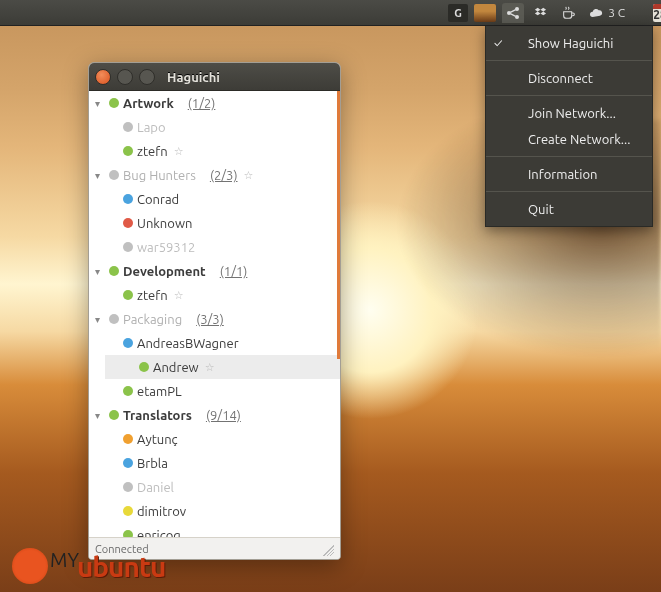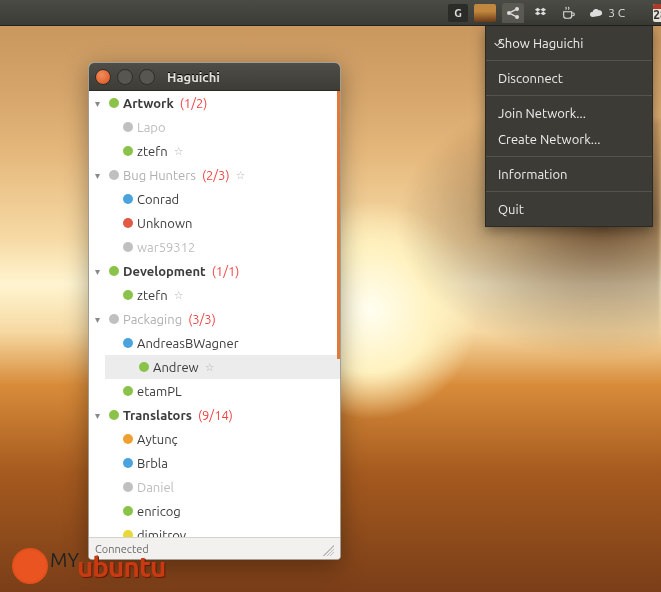--- a/index.html
+++ b/index.html
@@ -51,21 +51,21 @@
 
   
   .indicator-menu {
     position: absolute; top: 26px; right: 8px; width: 168px;
     background: #3c3b36; color: #eee; font-size: 13px;
     border: 1px solid #2a2a26; border-top: none;
     padding: 4px 0;
     box-shadow: 0 4px 12px rgba(0,0,0,0.4);
   }
   .indicator-menu .mi {
-    padding: 5px 14px 5px 12px; position: relative; line-height: 16px;
+    padding: 5px 14px 5px 42px; position: relative; line-height: 16px;
     cursor: pointer;
   }
   .indicator-menu .mi.checked::before {
     content: "✓"; position: absolute; left: 8px; top: 5px; font-size: 12px;
   }
   .indicator-menu .sep { height: 1px; background: #55544d; margin: 4px 0; }
 
   
   .window {
     position: absolute; top: 62px; left: 88px; width: 253px; height: 498px;
@@ -101,21 +101,21 @@
     width: 10px; height: 10px; border-radius: 50%; flex-shrink: 0;
   }
   .status.green { background: #8bc34a; }
   .status.grey  { background: #c0c0c0; }
   .status.blue  { background: #4aa3df; }
   .status.red   { background: #e05a47; }
   .status.orange{ background: #f0a030; }
   .status.yellow{ background: #e8d93a; }
   .group-row .name { font-weight: bold; }
   .group-row.disabled .name { color: #b0b0b0; font-weight: normal; }
-  .group-row .count { color: #ef4444; font-weight: normal; margin-left: 2px; }
+  .group-row .count { color: #737373; font-weight: normal; margin-left: 10px; text-decoration: underline; }
   .group-row .star, .member-row .star { color: #bbb; font-size: 11px; margin-left: 2px; }
 
   .member-row { padding-left: 34px; }
   .member-row.offline .mname { color: #bdbdbd; }
   .member-row.selected { background: #ececec; margin-left: 16px; }
 
   .statusbar {
     height: 22px; background: #f2f1ef; border-top: 1px solid #d6d2c9;
     display: flex; align-items: center; justify-content: space-between;
     padding: 0 6px; font-size: 11px; color: #6a6a6a;
@@ -294,26 +294,26 @@
     </div>
     <div class="member-row">
       <span class="status blue"></span>
       <span class="mname">Brbla</span>
     </div>
     <div class="member-row offline">
       <span class="status grey"></span>
       <span class="mname">Daniel</span>
     </div>
     <div class="member-row">
-      <span class="status green"></span>
-      <span class="mname">enricog</span>
-    </div>
-    <div class="member-row">
       <span class="status yellow"></span>
       <span class="mname">dimitrov</span>
+    </div>
+    <div class="member-row">
+      <span class="status green"></span>
+      <span class="mname">enricog</span>
     </div>
 
     <div class="tree-scroll-indicator"></div>
   </div>
 
   <div class="statusbar">
     <span>Connected</span>
     <div class="grip"></div>
   </div>
 </div>

